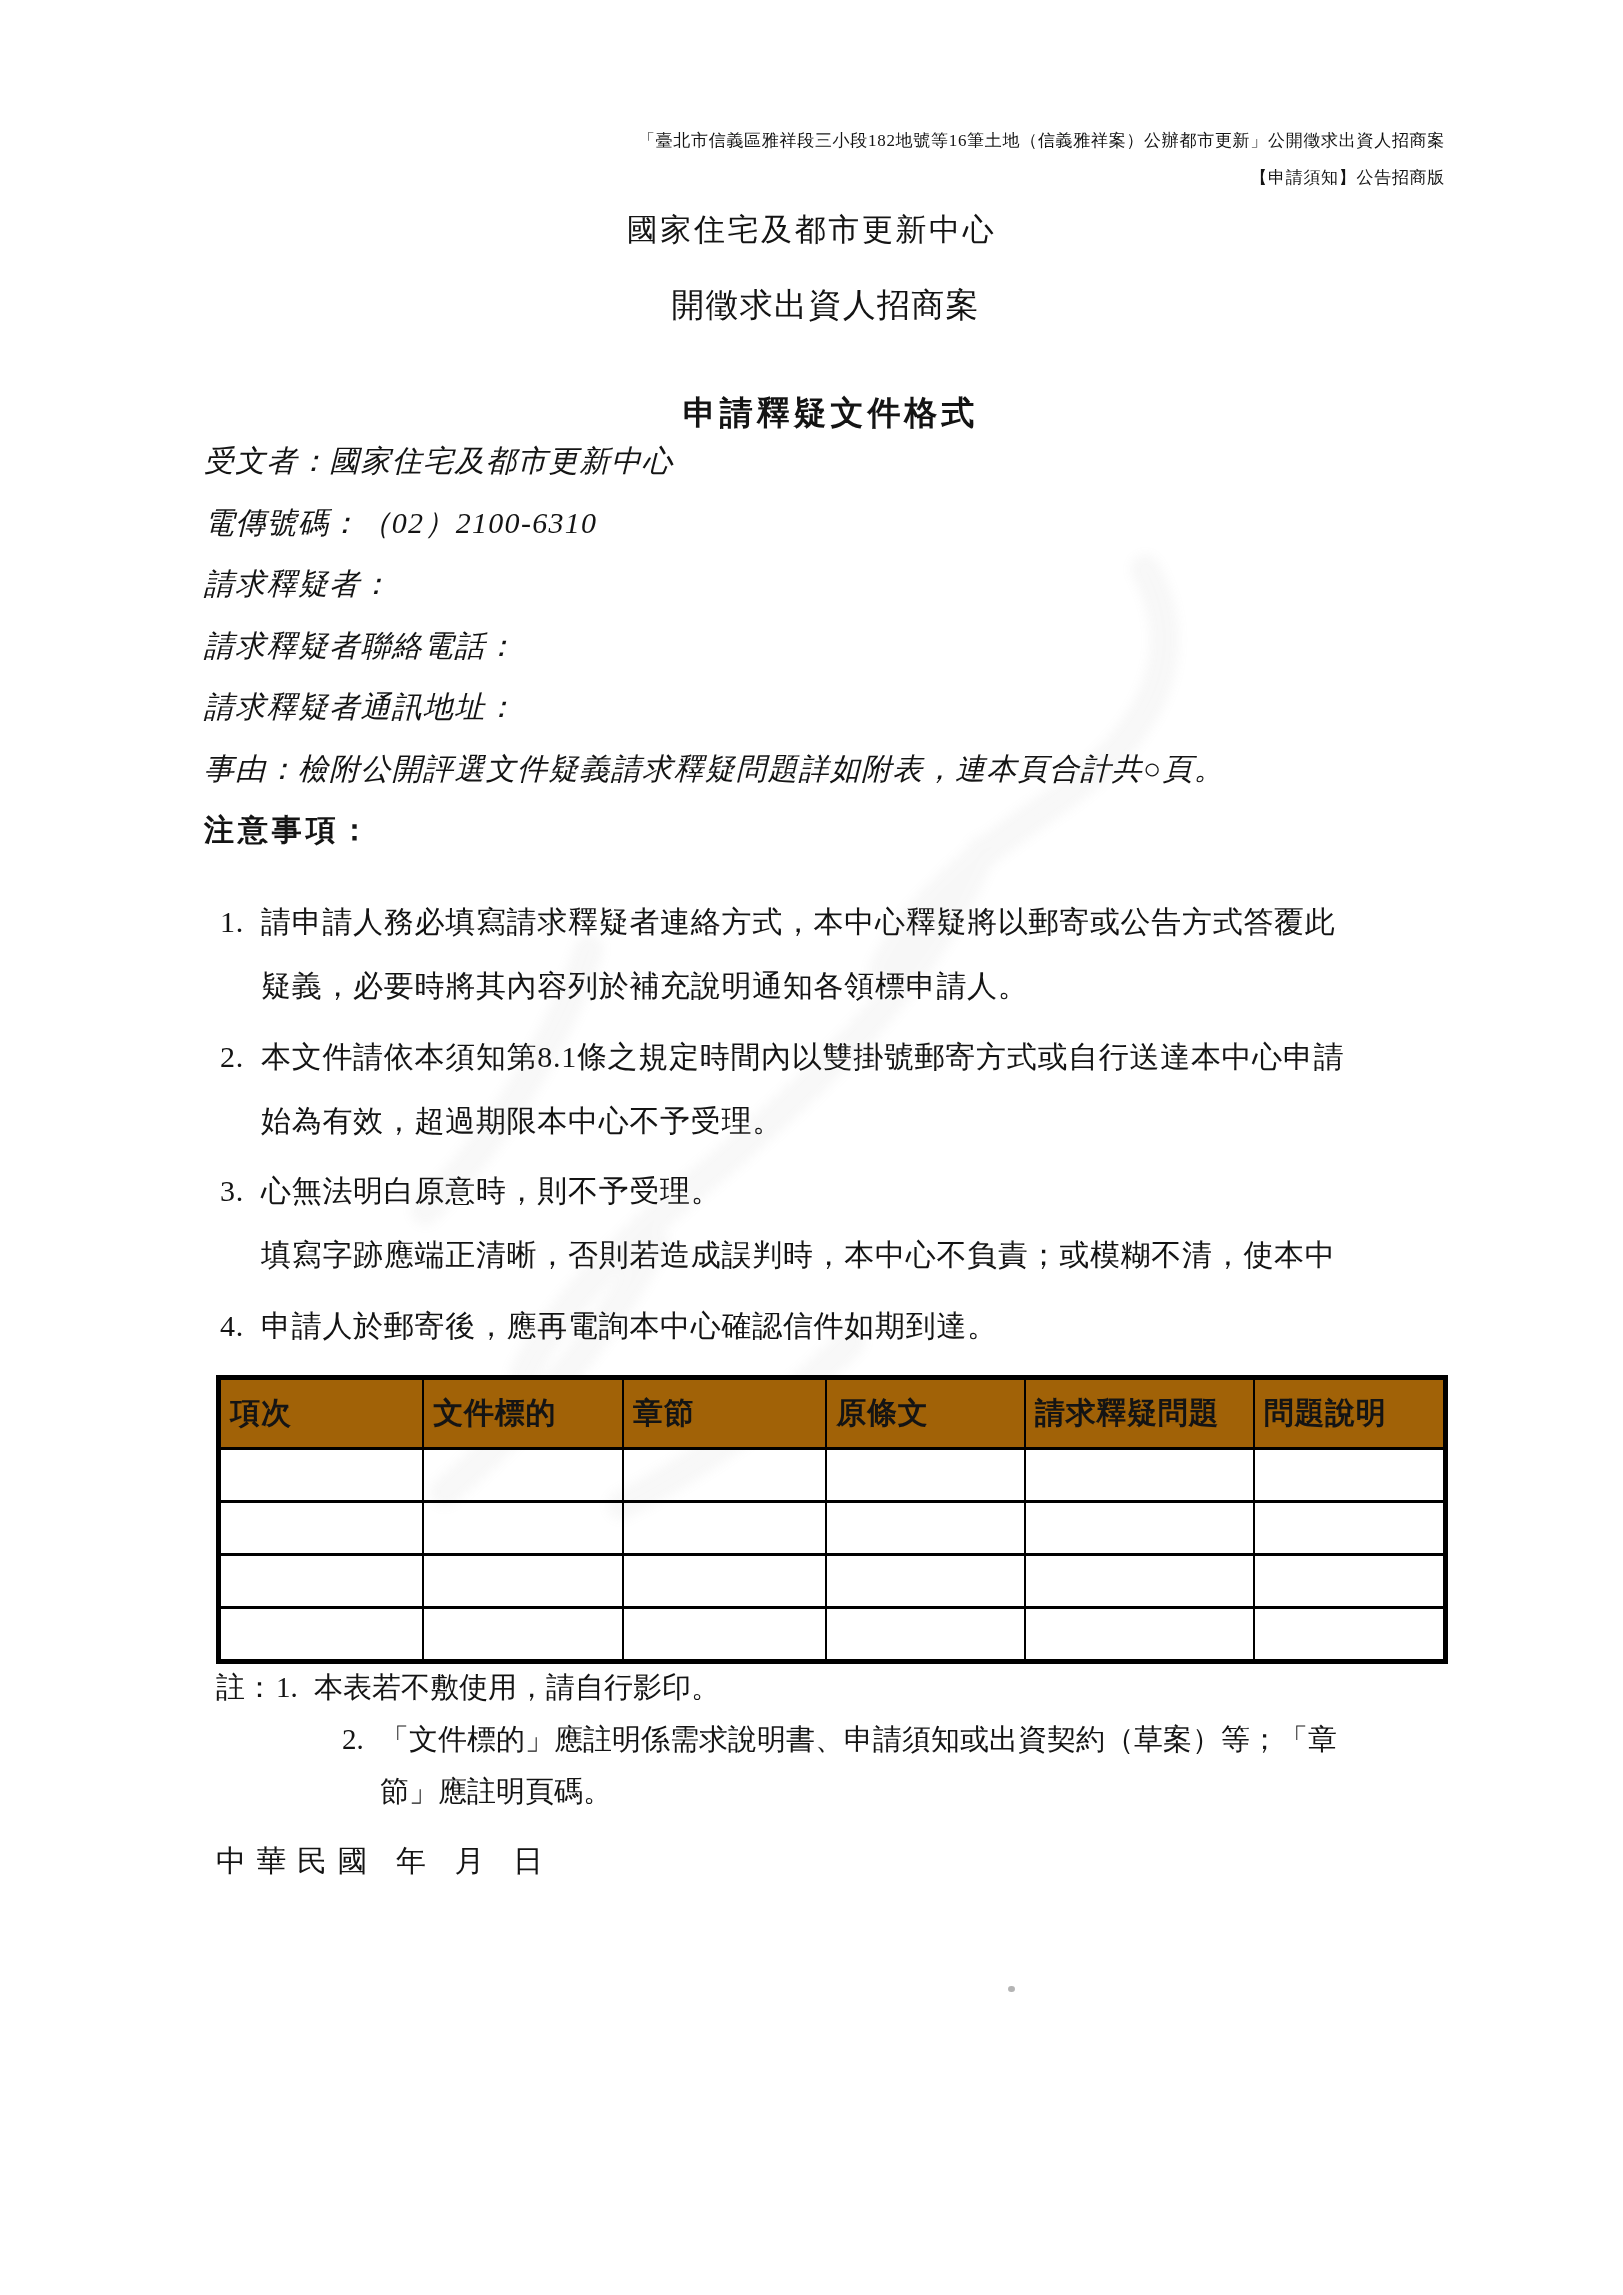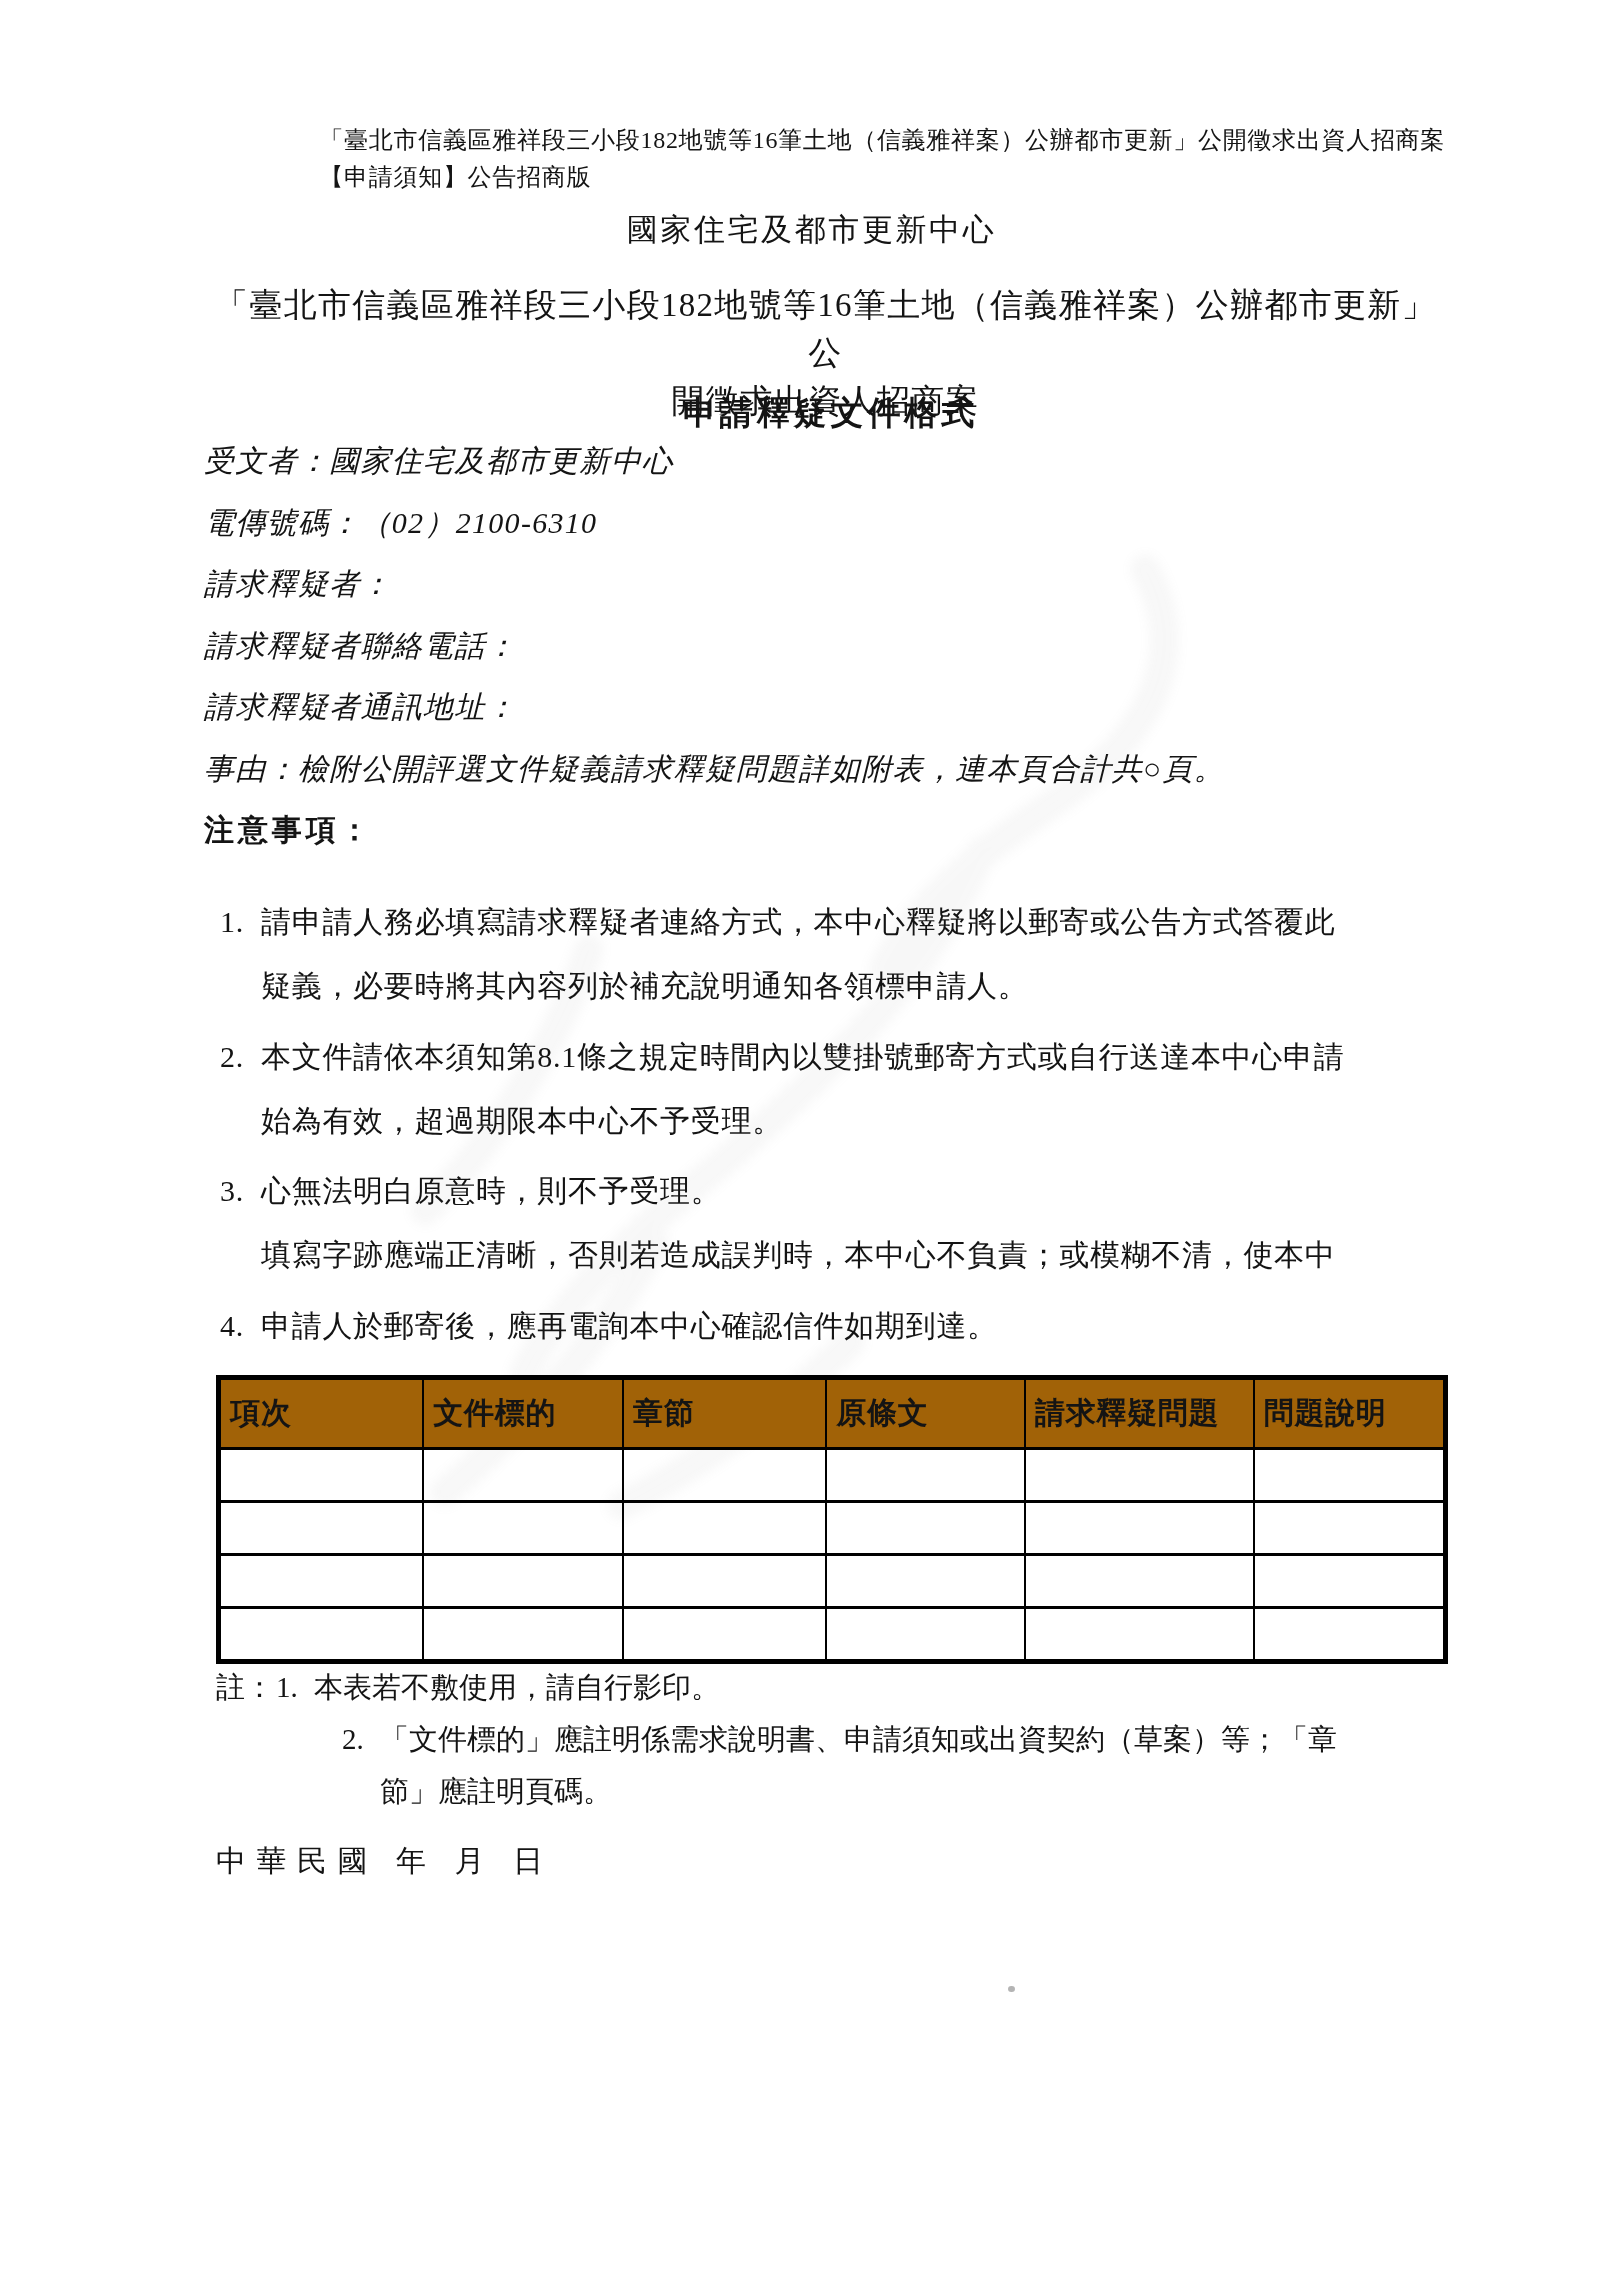--- a/index.html
+++ b/index.html
@@ -8,21 +8,21 @@
     position:relative;
     width:1623px;height:2295px;
     background:#ffffff;
     font-family:"Liberation Serif","DejaVu Serif",serif;
     color:#141414;
     overflow:hidden;
   }
   .abs{position:absolute;}
 
   
-  .hdr{top:122px;right:178px;text-align:left;font-size:24px;line-height:37px;letter-spacing:0.7px;}
+  .hdr{top:122px;right:178px;text-align:right;font-size:17px;line-height:37px;letter-spacing:0.7px;}
 
   
   .org{top:209px;left:0;width:100%;text-align:center;font-size:31px;letter-spacing:2.6px;}
   .case-title{top:281px;left:203px;right:175px;text-align:center;font-size:33px;line-height:48px;letter-spacing:1.3px;}
   .doc-title{top:391px;left:0;width:100%;text-align:center;font-size:33px;font-weight:bold;letter-spacing:3.9px;margin-left:19px;}
 
   
   .field{left:204px;font-size:30px;letter-spacing:1.3px;white-space:nowrap;font-style:italic;}
   .f-recipient{top:441px;}
   .f-fax{top:503px;}
@@ -100,21 +100,20 @@
   </svg>
 
   <div class="abs hdr">
     <div>「臺北市信義區雅祥段三小段182地號等16筆土地（信義雅祥案）公辦都市更新」公開徵求出資人招商案</div>
     <div>【申請須知】公告招商版</div>
   </div>
 
   <div class="abs org">國家住宅及都市更新中心</div>
 
   <div class="abs case-title">
-    <div>「臺北市信義區雅祥段三小段182地號等16筆土地（信義雅祥案）公辦都市更新」公</div>
     <div>開徵求出資人招商案</div>
   </div>
 
   <div class="abs doc-title">申請釋疑文件格式</div>
 
   <div class="abs field f-recipient">受文者：國家住宅及都市更新中心</div>
   <div class="abs field f-fax">電傳號碼：（02）2100-6310</div>
   <div class="abs field f-requester">請求釋疑者：</div>
   <div class="abs field f-phone">請求釋疑者聯絡電話：</div>
   <div class="abs field f-address">請求釋疑者通訊地址：</div>

